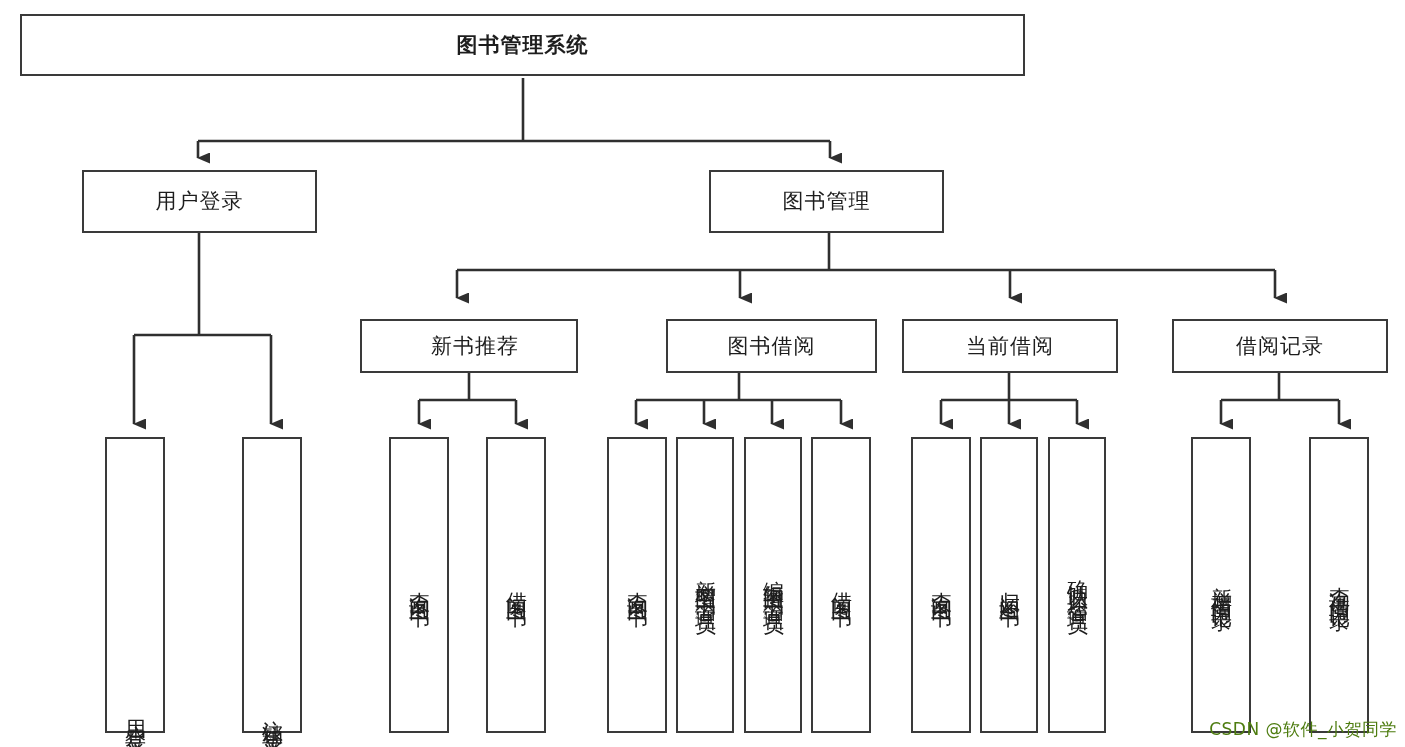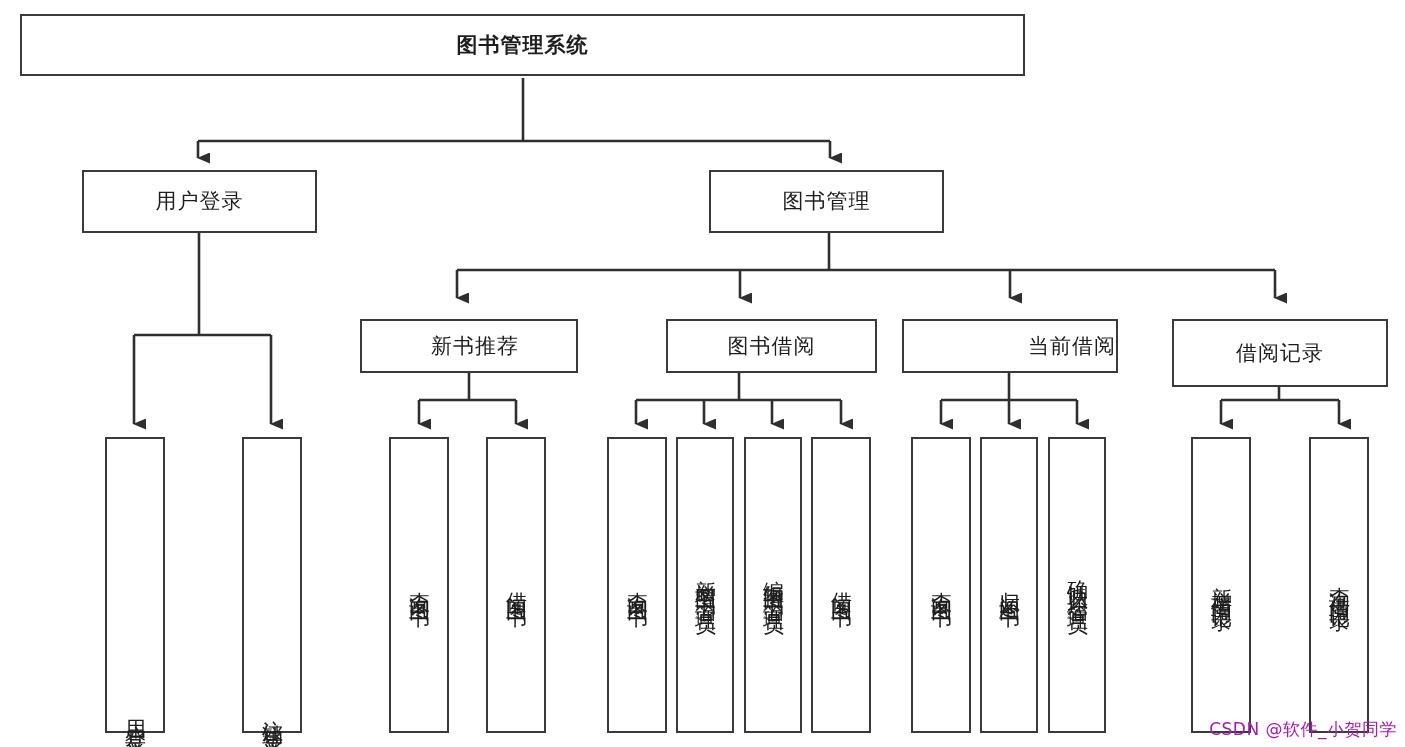--- a/index.html
+++ b/index.html
@@ -53,21 +53,21 @@
     line-height:1;
   }
   .node.vert.bottomalign{
     align-items:flex-end;
   }
   .watermark{
     position:absolute;
     right:8px;
     bottom:6px;
     font-size:17px;
-    color:#a21caf;
+    color:#4d7c0f;
     letter-spacing:0.5px;
     white-space:nowrap;
     z-index:5;
   }
 </style>
 </head>
 <body>
 
 <div id="canvas">
 
@@ -131,24 +131,24 @@
   <div class="node horiz" style="left:709px; top:170px; width:235px; height:63px;">
     <span class="label">图书管理</span>
   </div>
 
   <div class="node horiz" style="left:360px; top:319px; width:218px; height:54px;padding-left:12px;">
     <span class="label">新书推荐</span>
   </div>
   <div class="node horiz" style="left:634px; top:319px; width:211px; height:54px;margin-left:32px;">
     <span class="label">图书借阅</span>
   </div>
-  <div class="node horiz" style="left:902px; top:319px; width:216px; height:54px;justify-content:flex-end;">
+  <div class="node horiz" style="left:902px; top:319px; width:216px; height:54px;">
     <span class="label">当前借阅</span>
   </div>
-  <div class="node horiz" style="left:1172px; top:319px; width:216px; height:68px;">
+  <div class="node horiz" style="left:1172px; top:319px; width:216px; height:54px;">
     <span class="label">借阅记录</span>
   </div>
 
   <div class="node vert bottomalign" style="left:105px; top:437px; width:60px; height:296px;">
     <span class="label">用户登录</span>
   </div>
   <div class="node vert bottomalign" style="left:242px; top:437px; width:60px; height:296px;">
     <span class="label">注销登录</span>
   </div>
 

